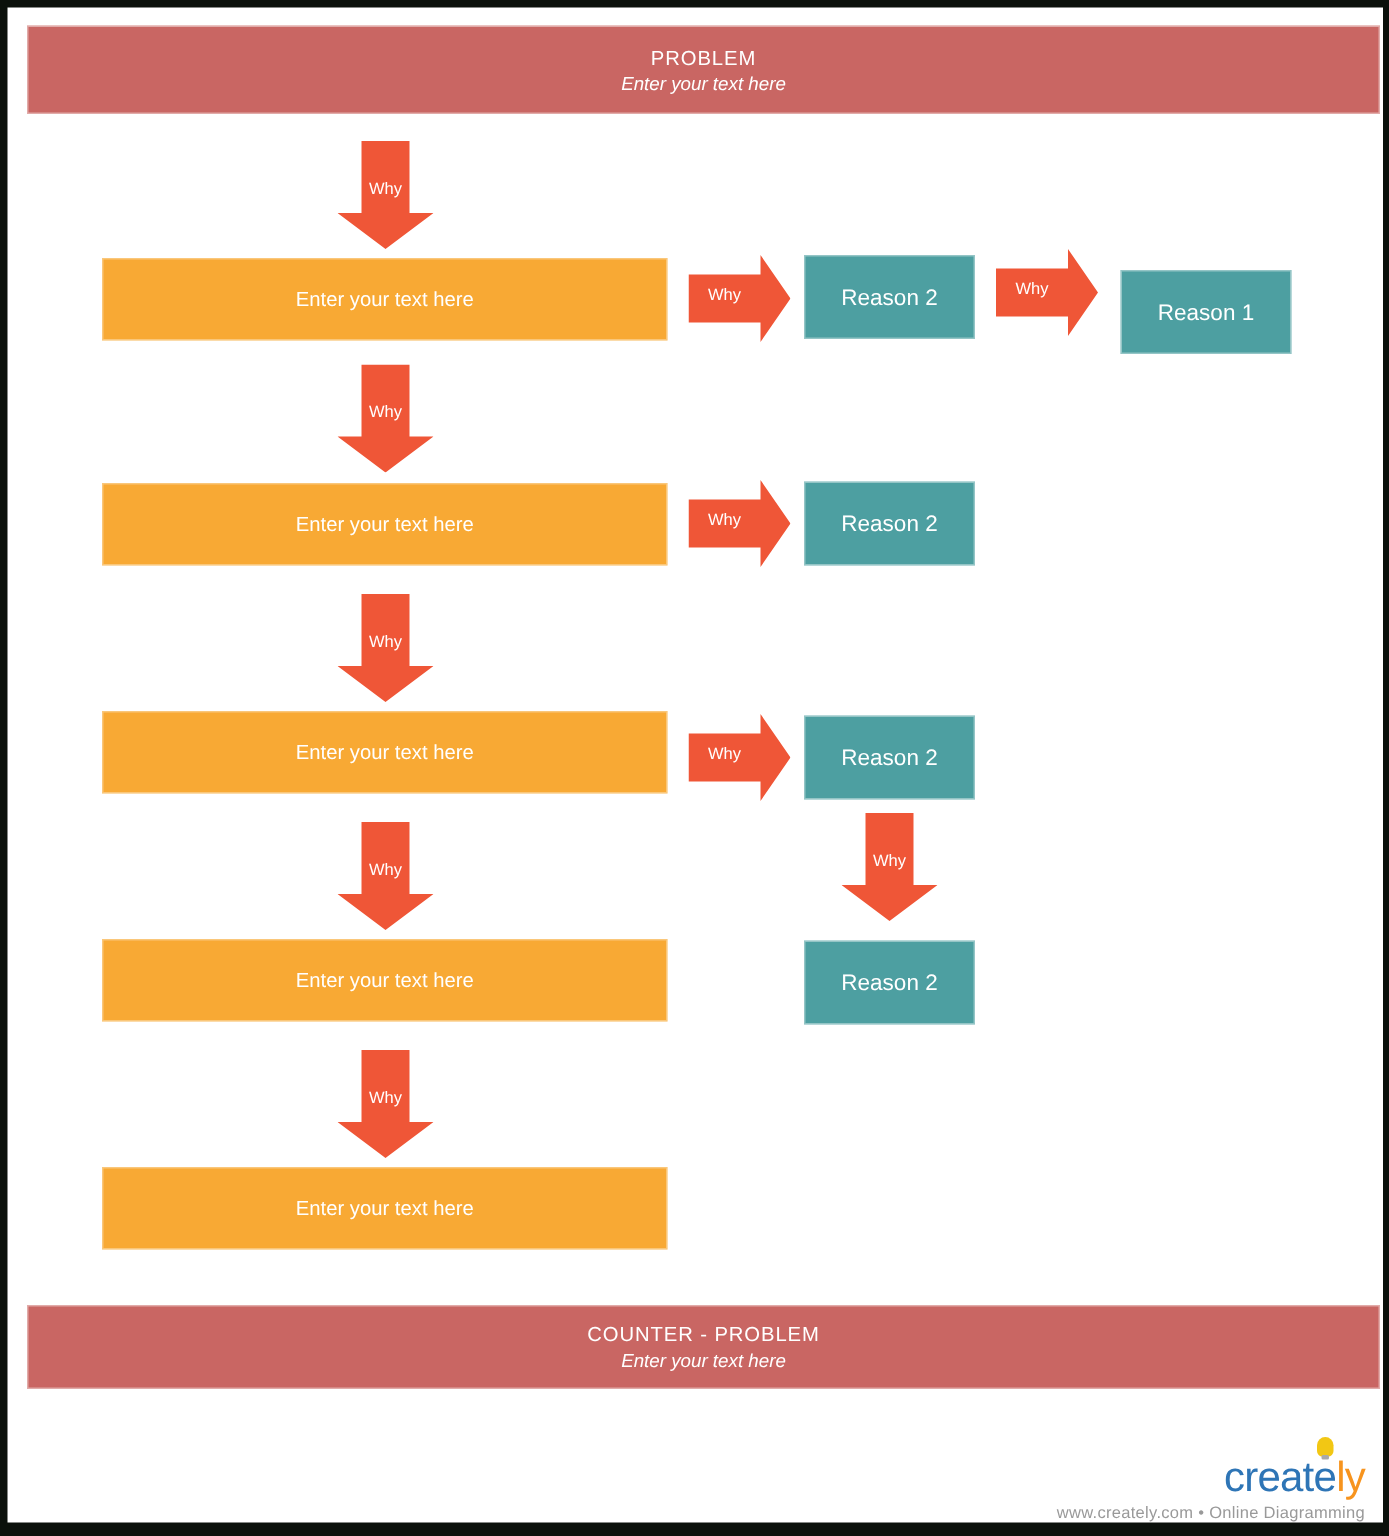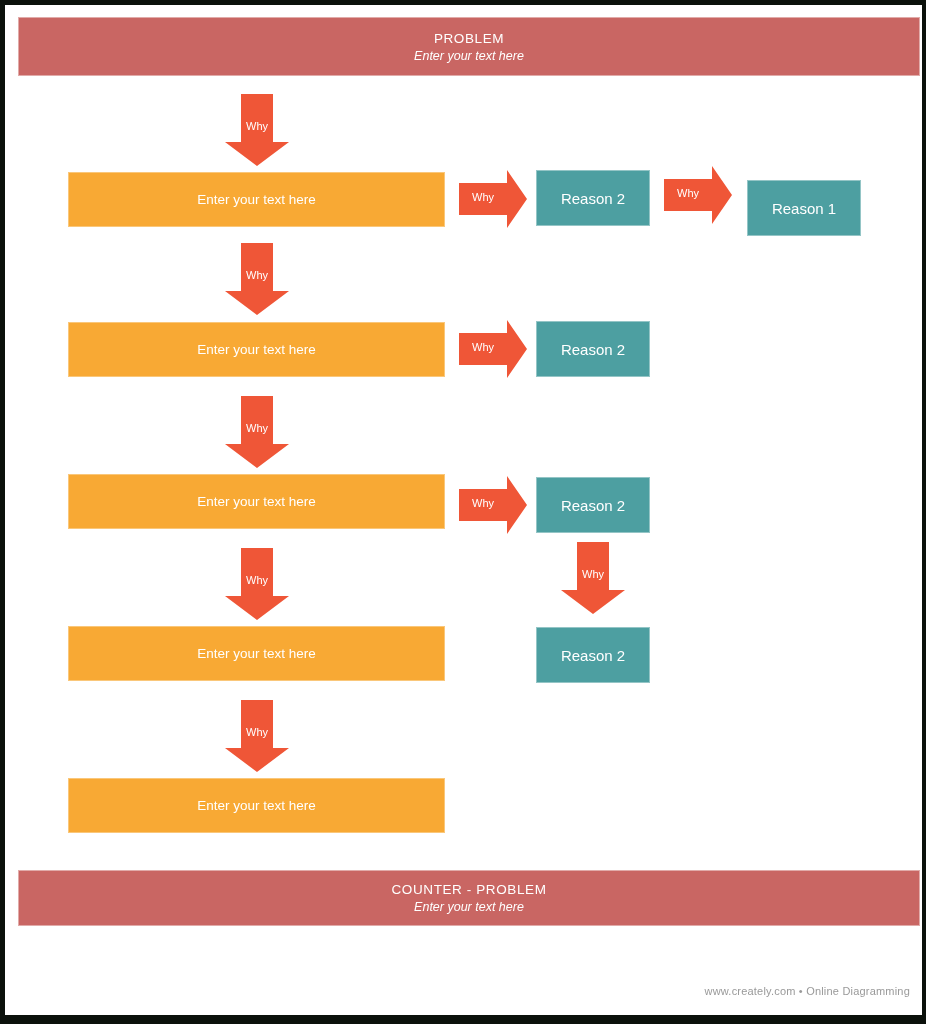--- a/index.html
+++ b/index.html
@@ -76,21 +76,21 @@
   .lg-e{position:relative;display:inline-block}
   .bulb{
     position:absolute;left:2px;top:-13px;width:11px;height:13px;
     background:var(--bulb-yellow);
     border-radius:6px 6px 4px 4px;display:inline-block;
   }
   .bulb-base{
     position:absolute;left:3px;bottom:-2px;width:5px;height:3px;
     background:#a9a9a9;border-radius:1px;display:inline-block;
   }
-  .tagline{font-size:11px;color:var(--tagline-gray);margin-top:14px;letter-spacing:.2px}
+  .tagline{font-size:11px;color:var(--tagline-gray);margin-top:4px;letter-spacing:.2px}
 </style>
 </head>
 <body>
 
 <div class="frame"></div>
 
 <section class="banner problem">
   <div class="banner-title">PROBLEM</div>
   <div class="banner-subtitle">Enter your text here</div>
 </section>
@@ -189,14 +189,17 @@
 <div class="box-teal" style="left:536px;top:627px">
   <span>Reason 2</span>
 </div>
 
 <section class="banner counter">
   <div class="banner-title">COUNTER - PROBLEM</div>
   <div class="banner-subtitle">Enter your text here</div>
 </section>
 
 <div class="footer">
+  <div class="logo"><span class="lg-blue">creat</span><span class="lg-e"><span class="bulb">
+          <span class="bulb-base"></span>
+        </span><span class="lg-blue">e</span></span><span class="lg-orange">ly</span></div>
   <div class="tagline">www.creately.com • Online Diagramming</div>
 </div>
 
 </body></html>

